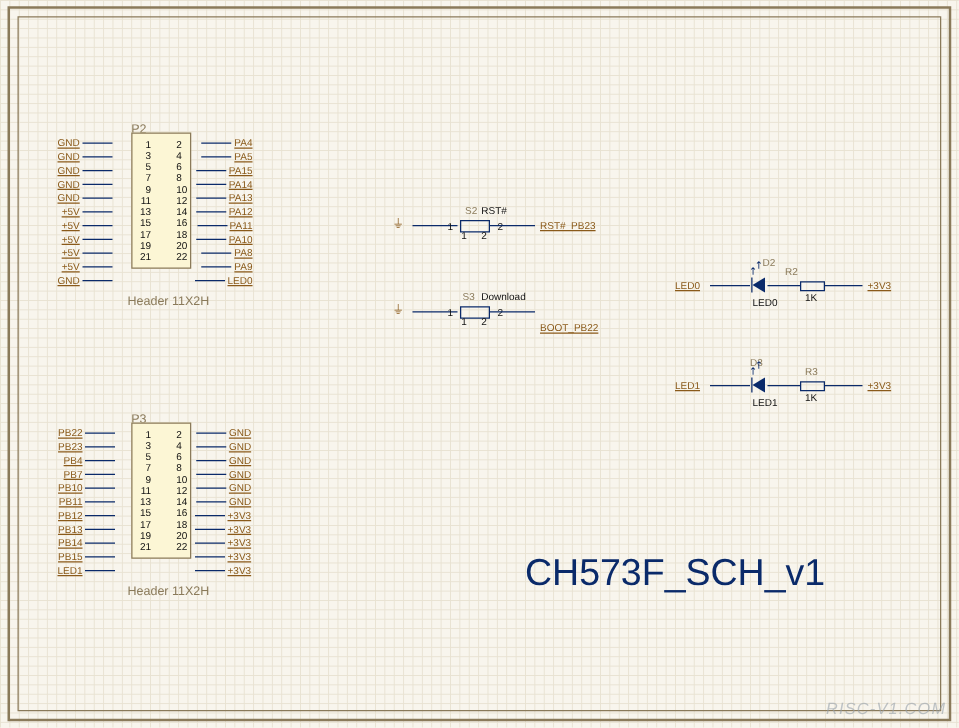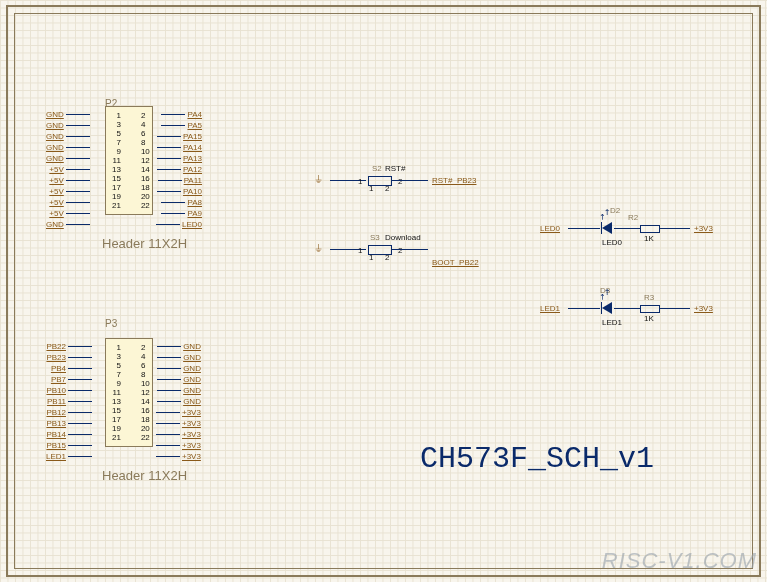--- a/index.html
+++ b/index.html
@@ -3,42 +3,42 @@
 <meta charset="utf-8">
 <style>
 body{margin:0;font-family:Arial,sans-serif;background:#f8f5ed}
 .page{position:relative;width:767px;height:582px;background:#f8f5ed;background-image:linear-gradient(#e8e2d2 1px,transparent 1px),linear-gradient(90deg,#e8e2d2 1px,transparent 1px);background-size:7.5px 7.5px}
 .border{position:absolute;left:6px;top:5px;right:6px;bottom:5px;border:2px solid #8a7a5a;pointer-events:none}
 .border-inner{position:absolute;left:14px;top:13px;right:14px;bottom:13px;border:1px solid #8a7a5a;pointer-events:none}
 .header{position:absolute;left:50px;width:200px}
 .hdr-body{background:#fcf6d5;border:1px solid #8a7a5a;padding:4px 6px;display:grid;grid-template-columns:auto auto;column-gap:20px;row-gap:0;font-size:8px;color:#111;text-align:right}
 .hdr-body span:nth-child(2n){text-align:left}
 .ref{font-size:10px;color:#8a7a5a;position:absolute}
-.caption{font-size:13px;color:#8a7a5a;position:absolute}
+.caption{font-size:10px;color:#8a7a5a;position:absolute}
 .pins-left,.pins-right{position:absolute;display:flex;flex-direction:column;font-size:8px;color:#111}
 .pins-left{align-items:flex-end}
 .pins-right{align-items:flex-end}
 .pin-row{display:flex;align-items:center;height:11px;gap:2px}
 .wire{height:1px;background:#0a2a6a;width:24px}
 .net{color:#8a5a1a;text-decoration:underline;text-underline-offset:1px}
-.title{position:absolute;left:420px;top:442px;font-family:Liberation Mono, monospace;font-size:30px;color:#0a2a6a}
+.title{position:absolute;left:420px;top:442px;font-family:Liberation Sans, sans-serif;font-size:30px;color:#0a2a6a}
 .mid{position:absolute}
 .sw{width:120px;height:24px;position:relative}
 .sw .wa{position:absolute;height:1px;background:#0a2a6a;top:15px}
 .sw .box{position:absolute;top:11px;height:8px;width:22px;border:1px solid #0a2a6a}
 .sw .lbl{position:absolute;font-size:8px;color:#8a7a5a}
 .led{width:200px;height:30px;position:relative}
 .led .wa{position:absolute;height:1px;background:#0a2a6a;top:12px}
 .led .tri{position:absolute;top:6px;width:0;height:0;border-top:6px solid transparent;border-bottom:6px solid transparent;border-right:10px solid #0a2a6a}
 .led .bar{position:absolute;top:6px;width:1px;height:12px;background:#0a2a6a}
 .led .arr{position:absolute;font-size:8px;color:#0a2a6a;transform:rotate(-45deg)}
 .led .res{position:absolute;top:9px;height:6px;width:18px;border:1px solid #0a2a6a}
 .led .net{position:absolute;font-size:8px}
 .gnd{position:absolute;font-size:10px;color:#8a5a1a}
-.watermark{position:absolute;right:10px;bottom:8px;font-family:sans-serif;font-size:22px;color:rgba(150,160,170,.6);letter-spacing:1px;font-style:italic}
+.watermark{position:absolute;right:10px;bottom:8px;font-family:sans-serif;font-size:13px;color:rgba(150,160,170,.6);letter-spacing:1px;font-style:italic}
 </style>
 </head>
 <body>
 
 <div class="page">
   <div class="border"></div>
   <div class="border-inner"></div>
 
   <div class="ref" style="left:105px;top:98px">P2</div>
   <div class="header" style="top:106px;left:105px;width:48px">
@@ -154,21 +154,21 @@
       <div class="pin-row">
         <div class="wire"></div>
         <span class="net">PA9</span>
       </div>
       <div class="pin-row">
         <div class="wire"></div>
         <span class="net">LED0</span>
       </div>
     </div>
 
-  <div class="ref" style="left:105px;top:318px">P3</div>
+  <div class="ref" style="left:105px;top:330px">P3</div>
   <div class="header" style="top:338px;left:105px;width:48px">
     <div class="hdr-body" id="p3-body">
         <span>1</span>
         <span>2</span>
         <span>3</span>
         <span>4</span>
         <span>5</span>
         <span>6</span>
         <span>7</span>
         <span>8</span>

